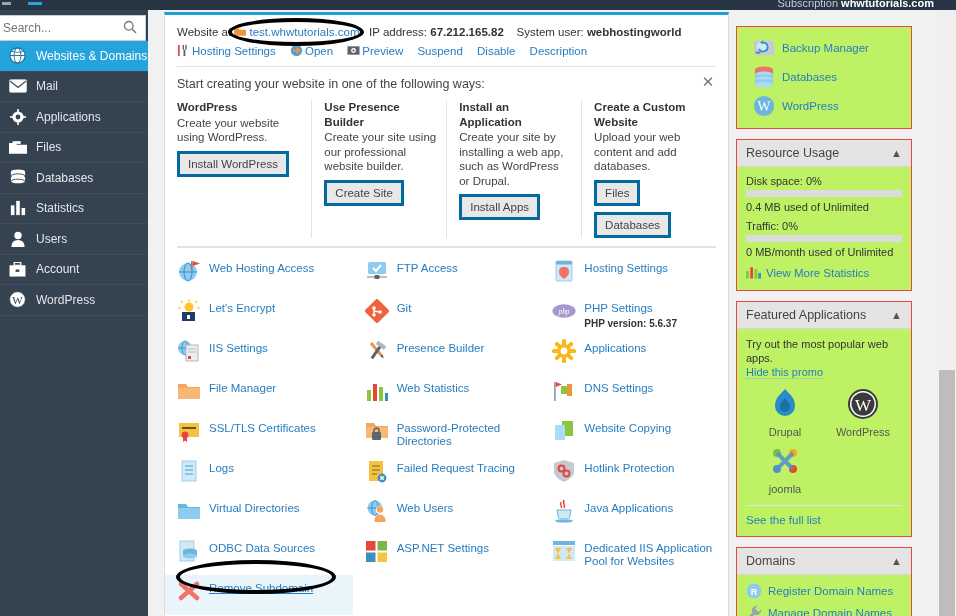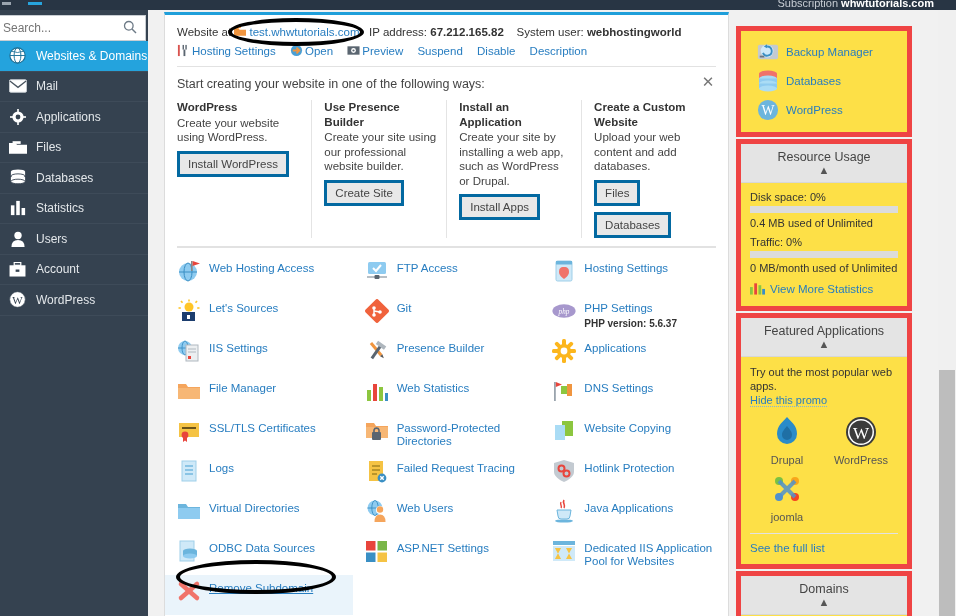--- a/index.html
+++ b/index.html
@@ -117,27 +117,26 @@
     width: 24px; height: 24px; margin-right: 8px; flex: 0 0 24px;
     display: inline-flex; align-items: center; justify-content: center;
   }
   .gitem .gt { padding-top: 3px; }
   .gitem .gt a { color: #277dc0; text-decoration: none; font-size: 11.5px; line-height: 13.5px; display:block;}
   .gitem .gt .sub { color: #333; font-size: 10px; margin-top: 3px; font-weight: bold; }
   .gitem.hl { background: #eaf4fb; }
   .gitem.hl .gt a { text-decoration: underline; }
 
   
-  .panel { background: #fde047; border: 5px solid #ef4444; margin-bottom: 2px; }
+  .panel { background: #bef264; border: 1px solid #ef4444; margin-bottom: 10px; }
   .panel-head {
     background: #e4e4e4; border-bottom: 1px solid #d7d7d7;
     padding: 6px 9px; font-size: 12.5px; color: #444;
     display: flex; justify-content: space-between; align-items: center;
     cursor: pointer;
-    flex-direction: column;
   }
   .panel-head .chev { font-size: 11px; color: #555; }
   .panel-body { padding: 8px 9px 9px 9px; }
   .qlink { display: flex; align-items: center; margin-bottom: 7px; cursor: pointer; }
   .qlink .qi { width: 22px; height: 22px; margin-right: 7px; flex:0 0 22px; display:inline-flex; align-items:center; justify-content:center;}
   .qlink a { color: #277dc0; text-decoration: none; font-size: 11.5px; }
 
   .res-lbl { font-size: 11px; color: #333; margin-bottom: 3px; }
   .bar { height: 7px; background: #dcdcdc; margin-bottom: 4px; }
   .res-sub { font-size: 11px; color: #333; margin-bottom: 7px; }
@@ -411,21 +410,21 @@
                     <line x1="4" y1="2" x2="5.5" y2="3.8"></line>
                     <line x1="20" y1="2" x2="18.5" y2="3.8"></line>
                     <line x1="1.5" y1="9" x2="3.8" y2="9"></line>
                     <line x1="22.5" y1="9" x2="20.2" y2="9"></line>
                   </g>
                   <rect x="5" y="13" width="13" height="9" fill="#1c3d6e"></rect>
                   <rect x="10" y="16" width="3" height="4" fill="#fff"></rect>
                 </svg>
             </span>
             <span class="gt">
-                <a href="#">Let's Sources</a>
+                <a href="#">Let's Encrypt</a>
               </span>
           </div>
           <div class="gitem">
             <span class="gi">
               <svg width="24" height="24" viewBox="0 0 24 24">
                   <circle cx="8" cy="9" r="7" fill="#8ecbf0"></circle>
                   <ellipse cx="8" cy="9" rx="3" ry="7" fill="none" stroke="#3a8fc4" stroke-width="0.9"></ellipse>
                   <line x1="1" y1="9" x2="15" y2="9" stroke="#3a8fc4" stroke-width="0.9"></line>
                   <rect x="9" y="6" width="12" height="16" fill="#eceff1" stroke="#b0b8bf"></rect>
                   <line x1="11" y1="10" x2="19" y2="10" stroke="#b0b8bf"></line>

